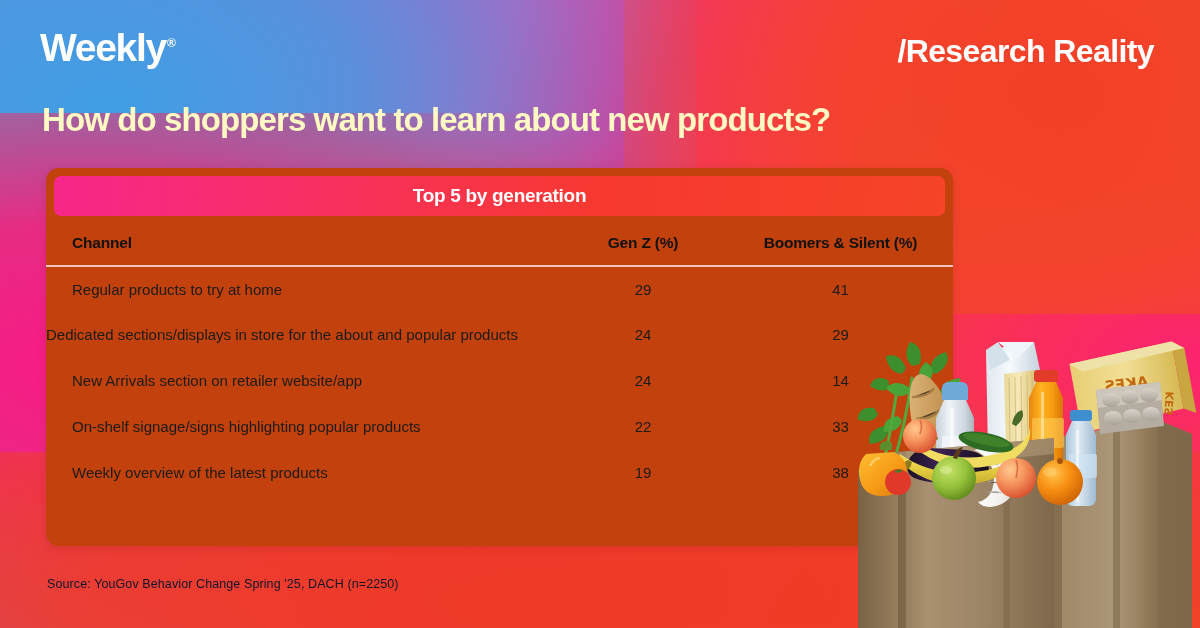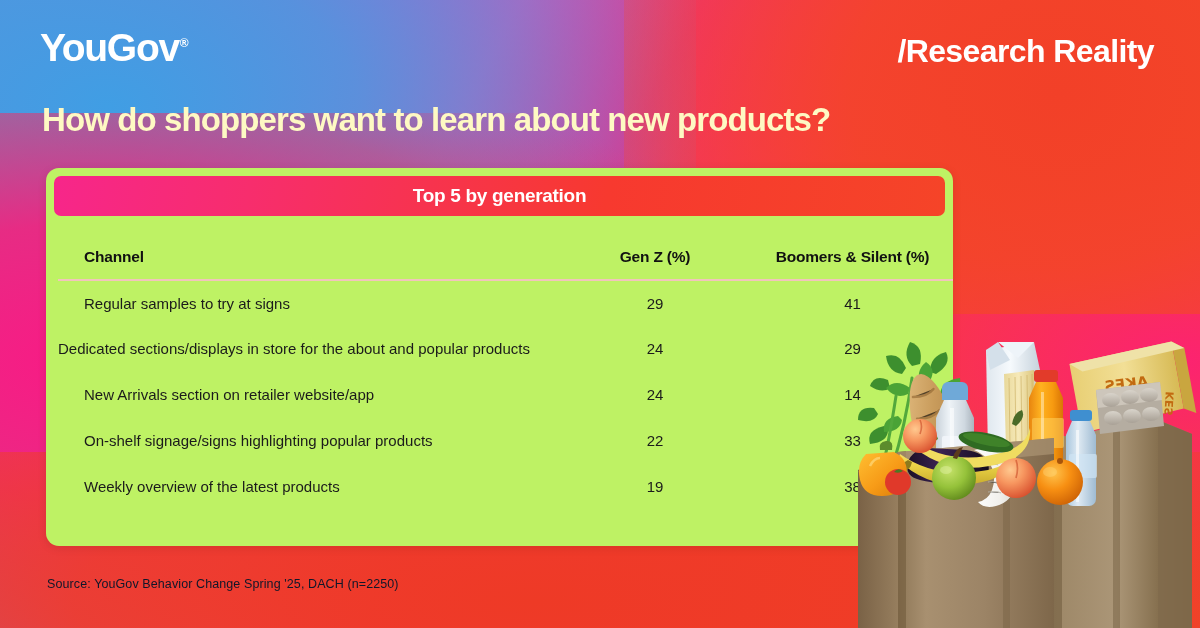--- a/index.html
+++ b/index.html
@@ -76,35 +76,35 @@
   #title {
     position:absolute; z-index:6; left:42px; top:101px;
     color:#fef9c3; font-size:33px; font-weight:700;
     letter-spacing:-.9px; white-space:nowrap;
   }
 
   
   #card {
     position:absolute; z-index:5;
     left:46px; top:168px; width:907px; height:378px;
-    background:#bef264; border-radius:13px;
+    background:#c2410c; border-radius:13px;
     box-shadow:0 2px 10px rgba(0,0,0,.10);
     overflow:hidden;
   }
   #card-header {
     position:absolute; left:8px; right:8px; top:8px; height:40px;
     border-radius:7px;
     background:linear-gradient(100deg,#f7268a 0%,#f72d6d 22%,#f7392f 62%,#f54428 100%);
     display:flex; align-items:center; justify-content:center;
   }
   #card-header .ch-title {
     color:#fff; font-size:19px; font-weight:700; letter-spacing:-.3px;
   }
 
-  table { position:absolute; left:0; top:70px; width:100%; border-collapse:collapse;margin-left:12px; }
+  table { position:absolute; left:0; top:56px; width:100%; border-collapse:collapse; }
   thead th {
     font-size:15.5px; font-weight:700; color:#111;
     padding:10px 0 13px 0; letter-spacing:-.2px;
   }
   th.c-channel { text-align:left; padding-left:26px; width:512px; }
   th.c-num { text-align:center; width:170px; }
   th.c-num2 { text-align:center; width:225px; }
   thead tr { border-bottom:2px solid #f1c5bb; }
 
   tbody td {
@@ -135,42 +135,42 @@
 <div id="bg">
   <div class="bg-base"></div>
   <div class="bg-blue"></div>
   <div class="bg-magenta"></div>
   <div class="bg-magenta2"></div>
   <div class="bg-orange-tr"></div>
   <div class="bg-red-bottom"></div>
 </div>
 
 <div id="header">
-  <div class="logo"><span>YouGov</span><span class="reg">®</span></div>
+  <div class="logo"><span>Weekly</span><span class="reg">®</span></div>
   <div class="brandline">/Research Reality</div>
 </div>
 
 <div id="title">How do shoppers want to learn about new products?</div>
 
 <div id="card">
   <div id="card-header">
     <span class="ch-title">Top 5 by generation</span>
   </div>
 
   <table>
     <thead>
       <tr>
         <th class="c-channel">Channel</th>
         <th class="c-num">Gen Z (%)</th>
         <th class="c-num2">Boomers &amp; Silent (%)</th>
       </tr>
     </thead>
     <tbody>
       <tr>
-        <td class="t-channel">Regular samples to try at signs</td>
+        <td class="t-channel">Regular products to try at home</td>
         <td class="t-num">29</td>
         <td class="t-num">41</td>
       </tr>
       <tr class="tall">
         <td class="t-channel">Dedicated sections/displays in store for the about and popular products</td>
         <td class="t-num">24</td>
         <td class="t-num">29</td>
       </tr>
       <tr>
         <td class="t-channel">New Arrivals section on retailer website/app</td>

